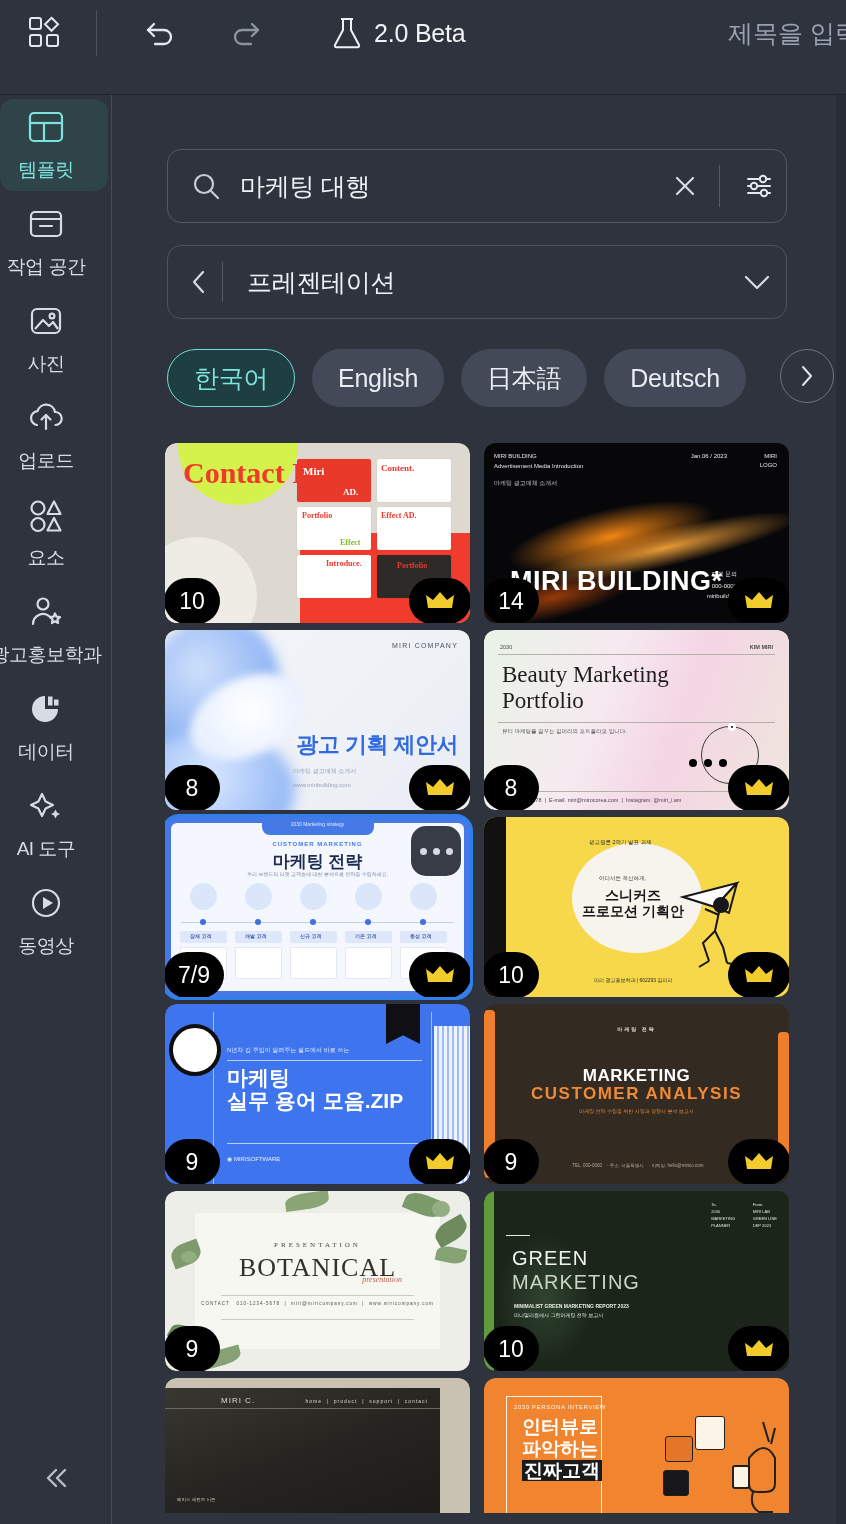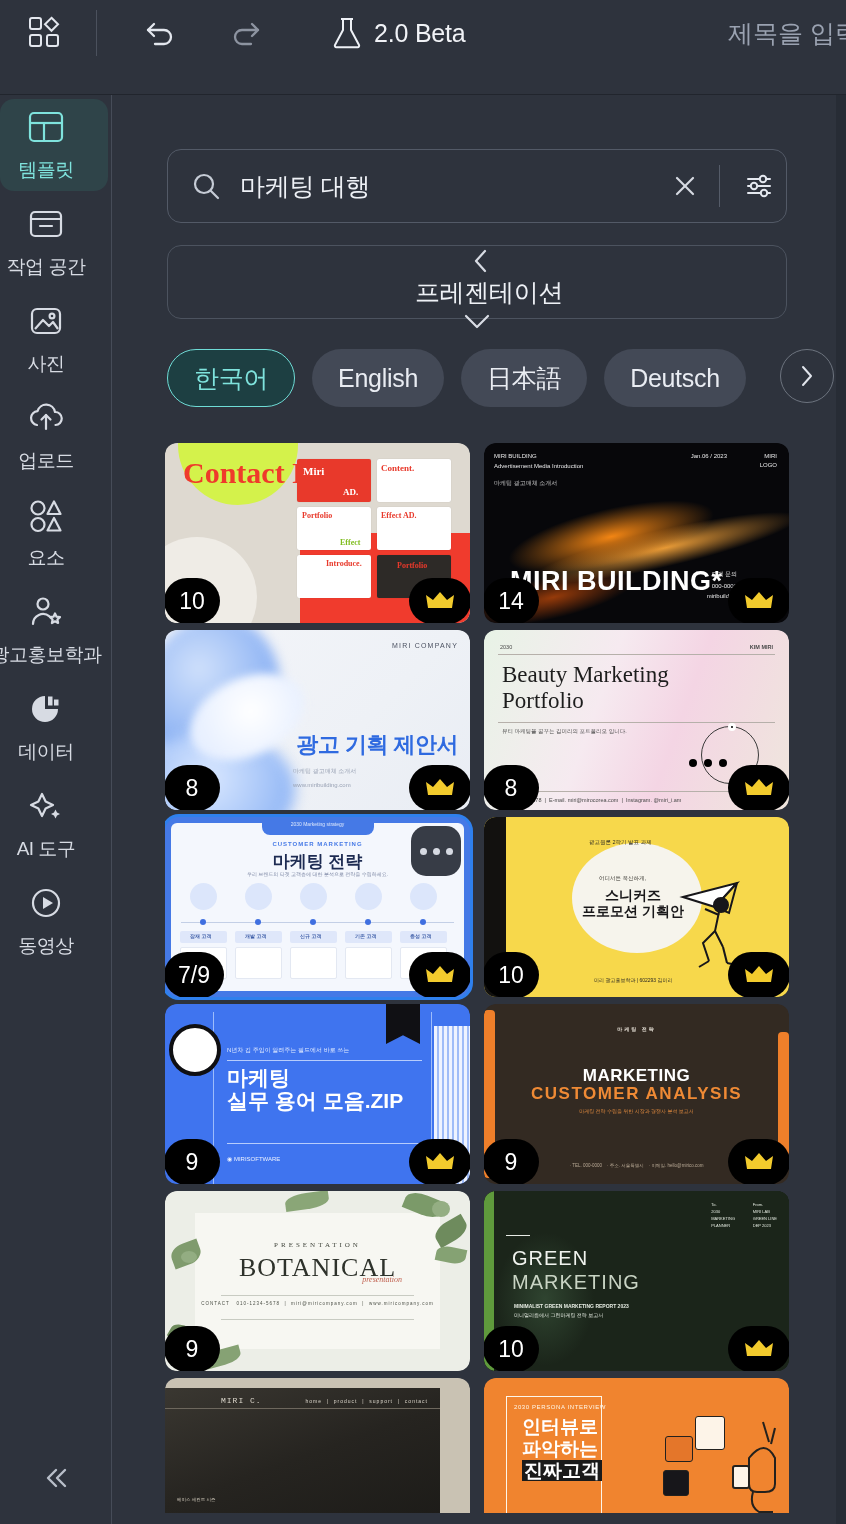--- a/index.html
+++ b/index.html
@@ -76,21 +76,21 @@
   .search-value {
     flex:1; margin-left:18px; font-size:25px; color:#eef1f6; letter-spacing:-0.3px;
   }
   .search-clear { width:44px; display:flex; align-items:center; justify-content:center; color:#d7dbe3; cursor:pointer; }
   .search-sep { width:1px; height:42px; background:#555c69; margin:0 12px; }
   .search-filter { width:54px; display:flex; align-items:center; justify-content:center; color:#e4e8ef; cursor:pointer; }
 
   
   .cat-box {
     position:absolute; left:54px; top:150px; width:620px; height:74px;
-    border:1px solid #4c535f; border-radius:14px; display:flex; align-items:center;flex-direction:column;
+    border:1px solid #4c535f; border-radius:14px; display:flex; align-items:center;
   }
   .cat-back { width:46px; display:flex; align-items:center; justify-content:center; color:#d7dbe3; margin-left:8px; cursor:pointer; }
   .cat-sep { width:1px; height:40px; background:#555c69; }
   .cat-label { flex:1; margin-left:24px; font-size:25px; color:#eef1f6; letter-spacing:-0.3px; }
   .cat-caret { width:58px; display:flex; align-items:center; justify-content:center; color:#d9dde5; cursor:pointer; }
 
   
   .chips {
     position:absolute; left:54px; top:252px; width:679px; height:62px;
     display:flex; align-items:center; overflow:hidden;
@@ -732,21 +732,21 @@
           <svg width="30" height="22" viewBox="0 0 30 22" fill="#f2cb2d">
               <path d="M3 18 L1 5 L8 10 L15 2 L22 10 L29 5 L27 18 Z"></path>
             </svg>
         </div>
       </div>
 
       <div class="card">
         <div class="card-thumb t c11">
           <div class="shot"></div>
           <div class="hl"></div>
-          <div class="tx nav" style="left:12px;top:18px;font-family:Liberation Mono, monospace;font-size:8px;padding-left:44px;">MIRI C.</div>
+          <div class="tx nav" style="left:12px;top:18px;font-family:Liberation Sans, sans-serif;font-size:8px;padding-left:44px;">MIRI C.</div>
           <div class="tx nav" style="right:42px;top:20px;">home &nbsp;|&nbsp; product &nbsp;|&nbsp; support &nbsp;|&nbsp; contact</div>
           <div class="tx t1" style="left:12px;bottom:56px;">베이스 세컨드 시즌</div>
           <div class="tx t2" style="left:12px;bottom:22px;">MIRI</div>
         </div>
       </div>
 
       <div class="card">
         <div class="card-thumb t c12">
           <div class="box"></div>
           <div class="tx t0" style="left:30px;top:26px;">2030 PERSONA INTERVIEW</div>

